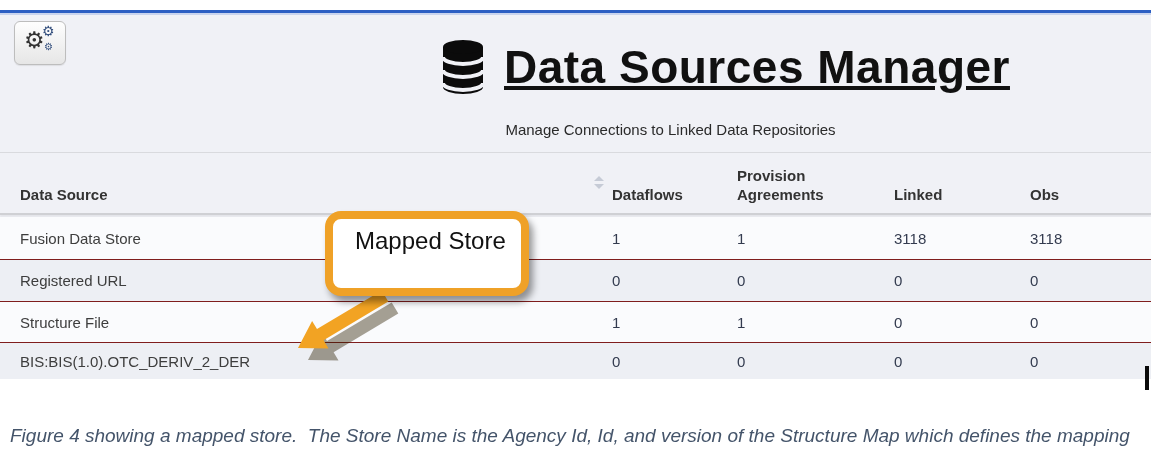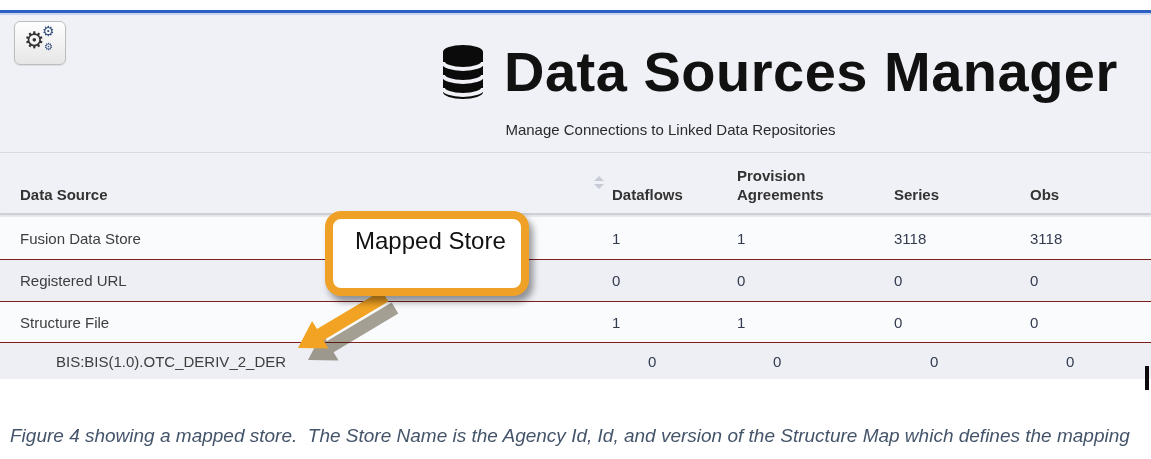--- a/index.html
+++ b/index.html
@@ -17,36 +17,36 @@
   .settings-btn { position:absolute; left:14px; top:6px; width:52px; height:44px;
     border:1px solid #bdbdbd; border-radius:6px;
     background:linear-gradient(#fefefe,#e6e6e6); cursor:pointer;
     box-shadow:0 1px 1px rgba(0,0,0,0.08); }
   .gear-big { position:absolute; left:9px; top:7px; font-size:23px; color:#343434; line-height:1; }
   .gear-small { position:absolute; left:27px; top:2px; font-size:14px; color:#35507e; line-height:1; }
   .gear-tiny { position:absolute; left:29px; top:20px; font-size:10px; color:#35507e; line-height:1; }
 
   .title-row { position:absolute; left:438px; top:24px; display:flex; align-items:center; gap:16px; }
   .db-icon { width:50px; height:56px; }
-  .page-title { font-size:56px; font-weight:bold; color:#111111; letter-spacing:0.5px; white-space:nowrap; }
+  .page-title { font-size:46px; font-weight:bold; color:#111111; letter-spacing:0.5px; white-space:nowrap;text-decoration:underline; }
   .subtitle { position:absolute; left:190px; top:106px; width:961px; text-align:center;
     font-size:15px; color:#2a2a2a; }
 
   
   .tbl { position:absolute; left:0; top:137px; width:1151px; }
   .tbl-divider-top { position:absolute; left:0; top:0; width:1151px; height:1px; background:#d9dade; }
   .hdr-row { position:absolute; left:0; top:1px; width:1151px; height:62px;
     display:grid; grid-template-columns:592px 125px 157px 136px 141px;
     align-items:end; border-bottom:2px solid #cfd0d4;
     box-shadow:0 2px 2px rgba(0,0,0,0.05); }
   .hdr-cell { font-size:15px; font-weight:bold; color:#333333; padding:0 8px 9px 20px; line-height:19px; cursor:pointer; }
   .rows { position:absolute; left:0; top:65px; width:1151px; }
   .row { display:grid; grid-template-columns:592px 125px 157px 136px 141px;
     align-items:center; border-bottom:1px solid #7f1d1d; cursor:pointer; }
-  .row.h43{height:43px;} .row.h42{height:42px;} .row.h41{height:41px;} .row.h36{height:36px; border-bottom:none;padding-left:36px;}
+  .row.h43{height:43px;} .row.h42{height:42px;} .row.h41{height:41px;} .row.h36{height:36px; border-bottom:none;}
   .row.light { background:#fafbfd; }
   .row.shade { background:#edeff4; }
   .cell-name { font-size:15px; color:#3d3d3d; padding-left:20px; }
   .cell-num { font-size:15px; color:#333b4f; padding-left:20px; }
 
   .sort-icon { position:absolute; left:594px; top:24px; width:10px; display:flex;
     flex-direction:column; align-items:center; gap:3px; cursor:pointer; }
   .tri-up { width:0; height:0; border-left:5px solid transparent; border-right:5px solid transparent;
     border-bottom:5px solid #c6cbd6; }
   .tri-down { width:0; height:0; border-left:5px solid transparent; border-right:5px solid transparent;
@@ -99,21 +99,21 @@
 
     <div class="sort-icon">
       <span class="tri-up"></span>
       <span class="tri-down"></span>
     </div>
 
     <div class="hdr-row">
       <div class="hdr-cell">Data Source</div>
       <div class="hdr-cell">Dataflows</div>
       <div class="hdr-cell">Provision Agreements</div>
-      <div class="hdr-cell">Series</div>
+      <div class="hdr-cell">Linked</div>
       <div class="hdr-cell">Obs</div>
     </div>
 
     <div class="rows">
       <div class="row light h43">
         <div class="cell-name">Fusion Data Store</div>
         <div class="cell-num">1</div>
         <div class="cell-num">1</div>
         <div class="cell-num">3118</div>
         <div class="cell-num">3118</div>

